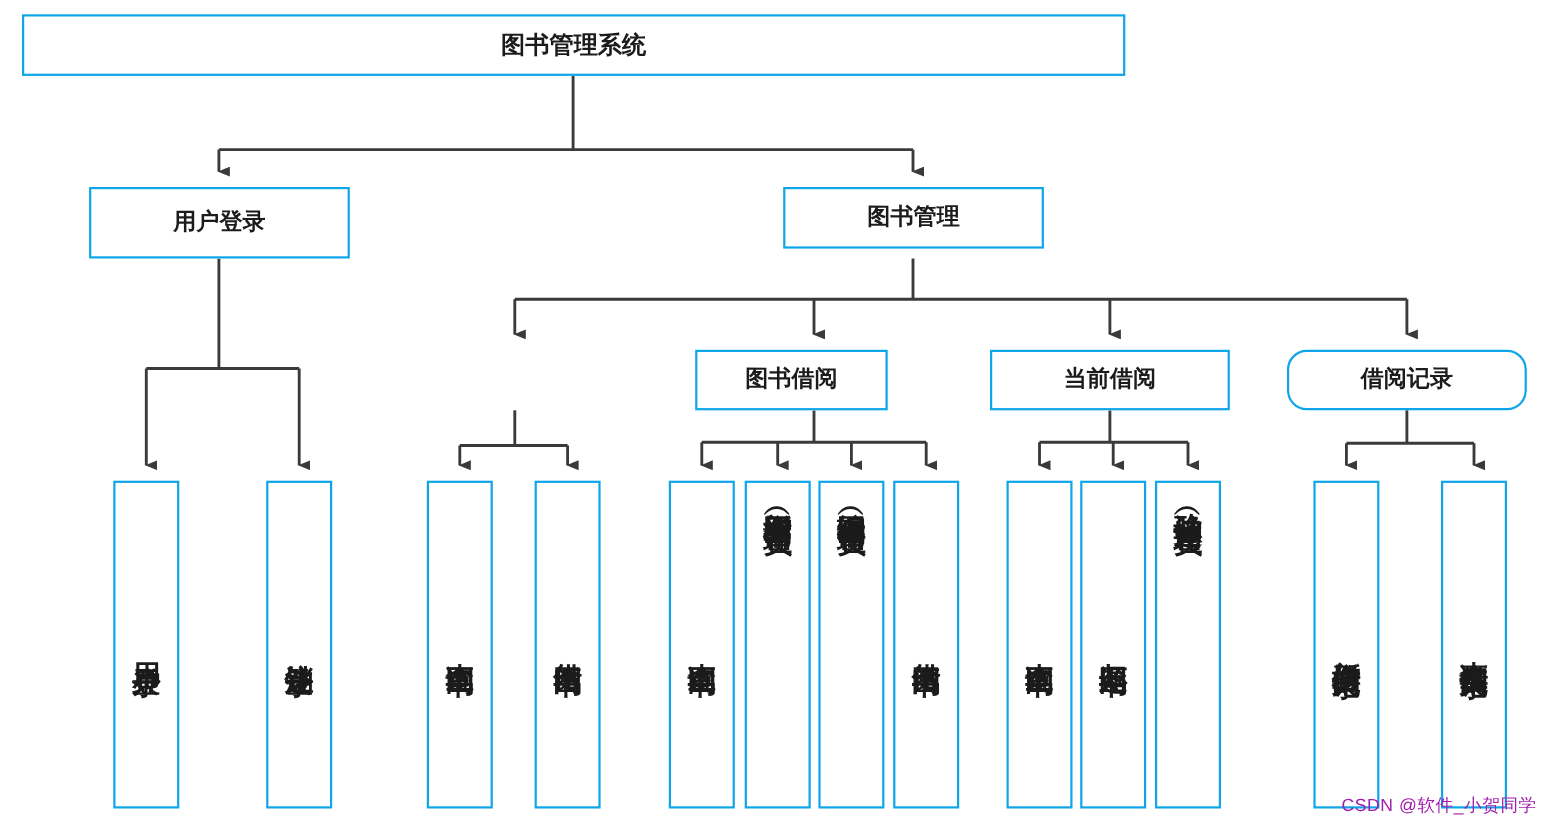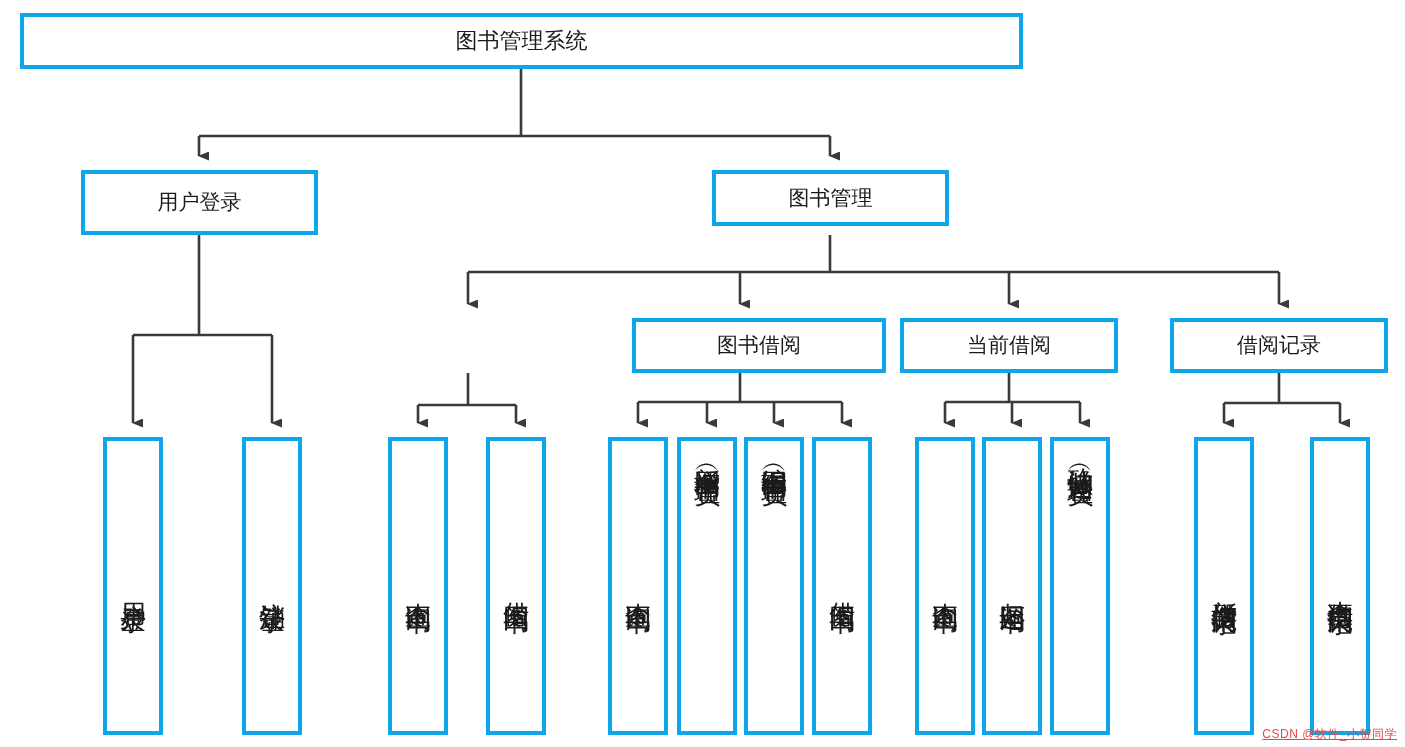--- a/index.html
+++ b/index.html
@@ -21,25 +21,26 @@
     position: absolute;
     left: 0;
     top: 0;
     width: 1405px;
     height: 747px;
   }
   .node-box {
     position: absolute;
     box-sizing: border-box;
     background: #ffffff;
-    border: 4px solid #0ea5e9;
+    border: 2px solid #0ea5e9;
     display: flex;
     align-items: center;
     justify-content: center;
     overflow: hidden;
+    font-weight: bold;
   }
   .node-label {
     color: #1b1b1b;
     text-align: center;
     line-height: 1.25;
     white-space: nowrap;
   }
   .lvl0 .node-label { font-size: 22px; }
   .lvl1 .node-label { font-size: 21px; }
   .lvl2 .node-label { font-size: 21px; }
@@ -56,26 +57,25 @@
     align-items: flex-start;
     justify-content: center;
     padding-top: 6px;
   }
   .leaf.center-v { align-items: center; padding-top: 0; }
 
   #watermark {
     position: absolute;
     right: 8px;
     bottom: 4px;
-    font-size: 12px;
-    color: #ef4444;
+    font-size: 16px;
+    color: #a21caf;
     letter-spacing: 0.5px;
     white-space: nowrap;
     pointer-events: none;
-    text-decoration: underline;
   }
 </style>
 </head>
 <body>
 
 <div id="stage">
 
   <svg class="diagram" viewBox="0 0 1405 747">
     <defs>
       <marker id="arrowhead" markerWidth="9" markerHeight="11" refX="4.5" refY="10" orient="auto" markerUnits="userSpaceOnUse">
@@ -130,27 +130,27 @@
     <span class="node-label">图书管理系统</span>
   </div>
 
   <div class="node-box lvl1" style="left:81px; top:170px; width:237px; height:65px;">
     <span class="node-label">用户登录</span>
   </div>
   <div class="node-box lvl1" style="left:712px; top:170px; width:237px; height:56px;">
     <span class="node-label">图书管理</span>
   </div>
 
-  <div class="node-box lvl2" style="left:632px; top:318px; width:254px; height:55px;">
+  <div class="node-box lvl2" style="left:632px; top:318px; width:175px; height:55px;">
     <span class="node-label">图书借阅</span>
   </div>
   <div class="node-box lvl2" style="left:900px; top:318px; width:218px; height:55px;align-items:center;">
     <span class="node-label">当前借阅</span>
   </div>
-  <div class="node-box lvl2" style="left:1170px; top:318px; width:218px; height:55px;">
+  <div class="node-box lvl2" style="left:1170px; top:318px; width:218px; height:55px;border-radius:18px;">
     <span class="node-label">借阅记录</span>
   </div>
 
   <div class="node-box leaf center-v" style="left:103px; top:437px; width:60px; height:298px;">
     <span class="node-label">用户登录</span>
   </div>
   <div class="node-box leaf center-v" style="left:242px; top:437px; width:60px; height:298px;">
     <span class="node-label">注销登录</span>
   </div>
 

